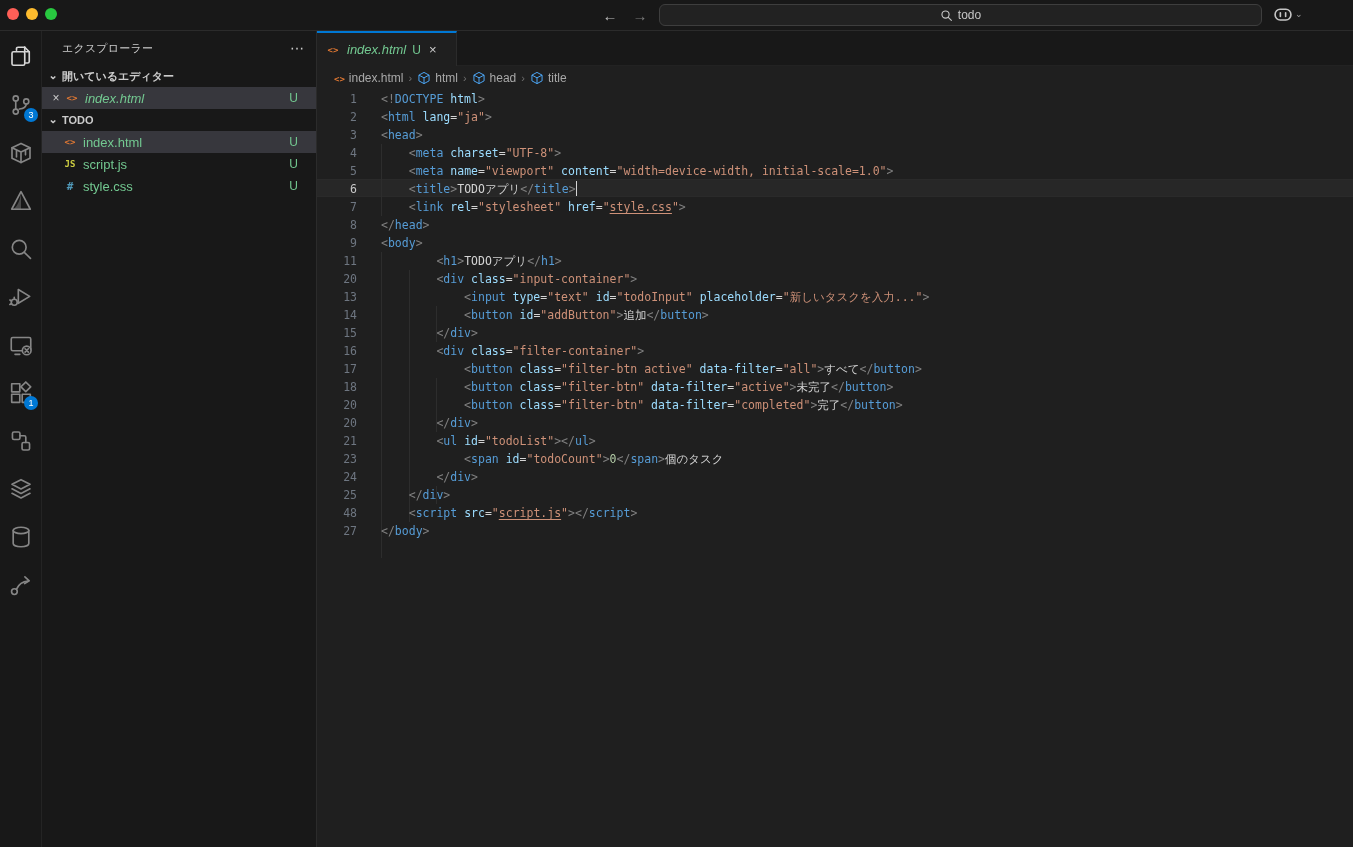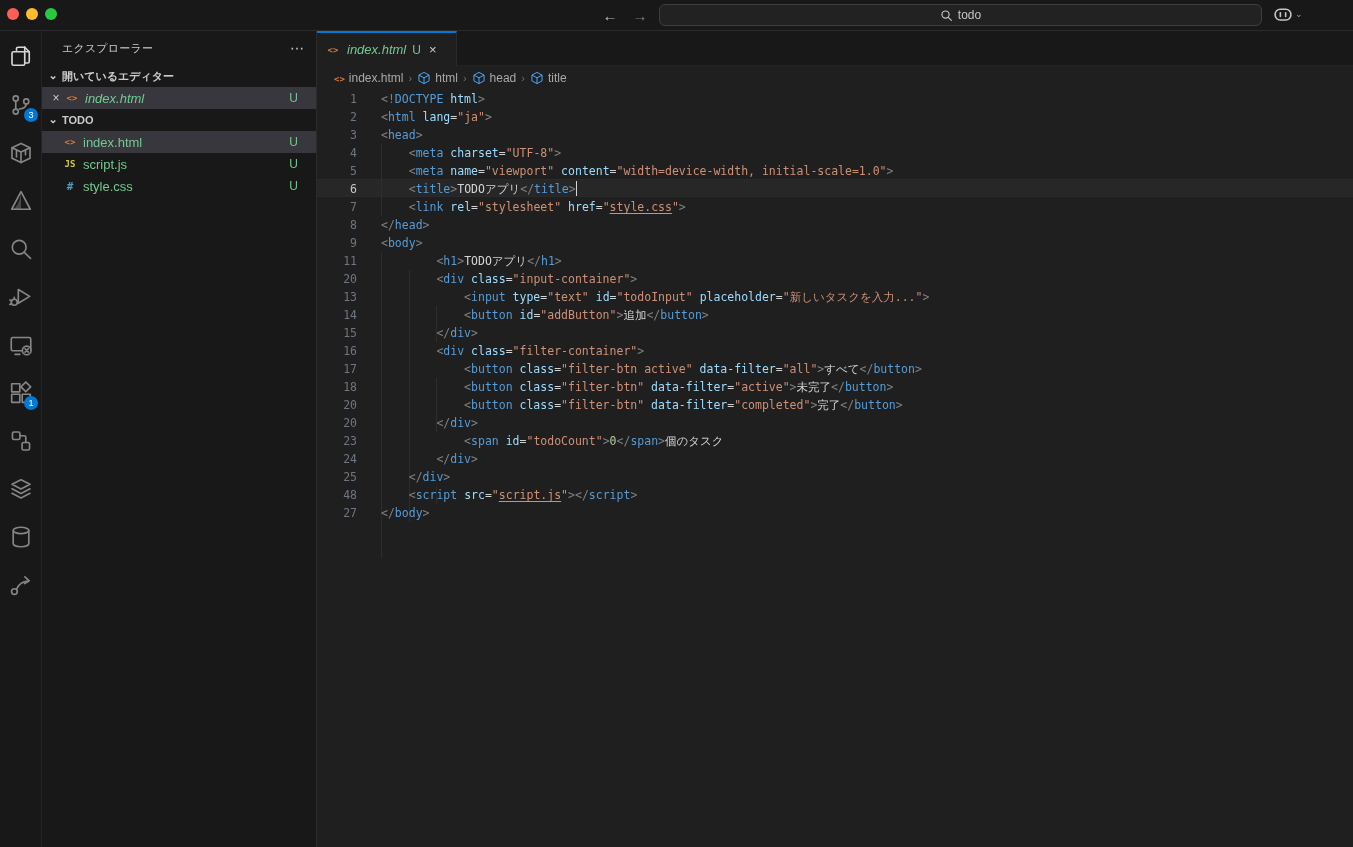--- a/index.html
+++ b/index.html
@@ -364,20 +364,24 @@
         </div>
         <div class="cline">
           <span class="ln">20</span>
           <span class="ltext"><span class="tk-ws">            </span><span class="tk-pt">&lt;</span><span class="tk-tag">button</span><span class="tk-ws"> </span><span class="tk-at">class</span><span class="tk-eq">=</span><span class="tk-st">"filter-btn"</span><span class="tk-ws"> </span><span class="tk-at">data-filter</span><span class="tk-eq">=</span><span class="tk-st">"completed"</span><span class="tk-pt">&gt;</span><span class="tk-tx">完了</span><span class="tk-pt">&lt;/</span><span class="tk-tag">button</span><span class="tk-pt">&gt;</span></span>
         </div>
         <div class="cline">
           <span class="ln">20</span>
           <span class="ltext"><span class="tk-ws">        </span><span class="tk-pt">&lt;/</span><span class="tk-tag">div</span><span class="tk-pt">&gt;</span></span>
         </div>
         <div class="cline">
+          <span class="ln">21</span>
+          <span class="ltext"><span class="tk-ws">        </span><span class="tk-pt">&lt;</span><span class="tk-tag">ul</span><span class="tk-ws"> </span><span class="tk-at">id</span><span class="tk-eq">=</span><span class="tk-st">"todoList"</span><span class="tk-pt">&gt;</span><span class="tk-pt">&lt;/</span><span class="tk-tag">ul</span><span class="tk-pt">&gt;</span></span>
+        </div>
+        <div class="cline">
           <span class="ln">23</span>
           <span class="ltext"><span class="tk-ws">            </span><span class="tk-pt">&lt;</span><span class="tk-tag">span</span><span class="tk-ws"> </span><span class="tk-at">id</span><span class="tk-eq">=</span><span class="tk-st">"todoCount"</span><span class="tk-pt">&gt;</span><span class="tk-nm">0</span><span class="tk-pt">&lt;/</span><span class="tk-tag">span</span><span class="tk-pt">&gt;</span><span class="tk-tx">個のタスク</span></span>
         </div>
         <div class="cline">
           <span class="ln">24</span>
           <span class="ltext"><span class="tk-ws">        </span><span class="tk-pt">&lt;/</span><span class="tk-tag">div</span><span class="tk-pt">&gt;</span></span>
         </div>
         <div class="cline">
           <span class="ln">25</span>
           <span class="ltext"><span class="tk-ws">    </span><span class="tk-pt">&lt;/</span><span class="tk-tag">div</span><span class="tk-pt">&gt;</span></span>

